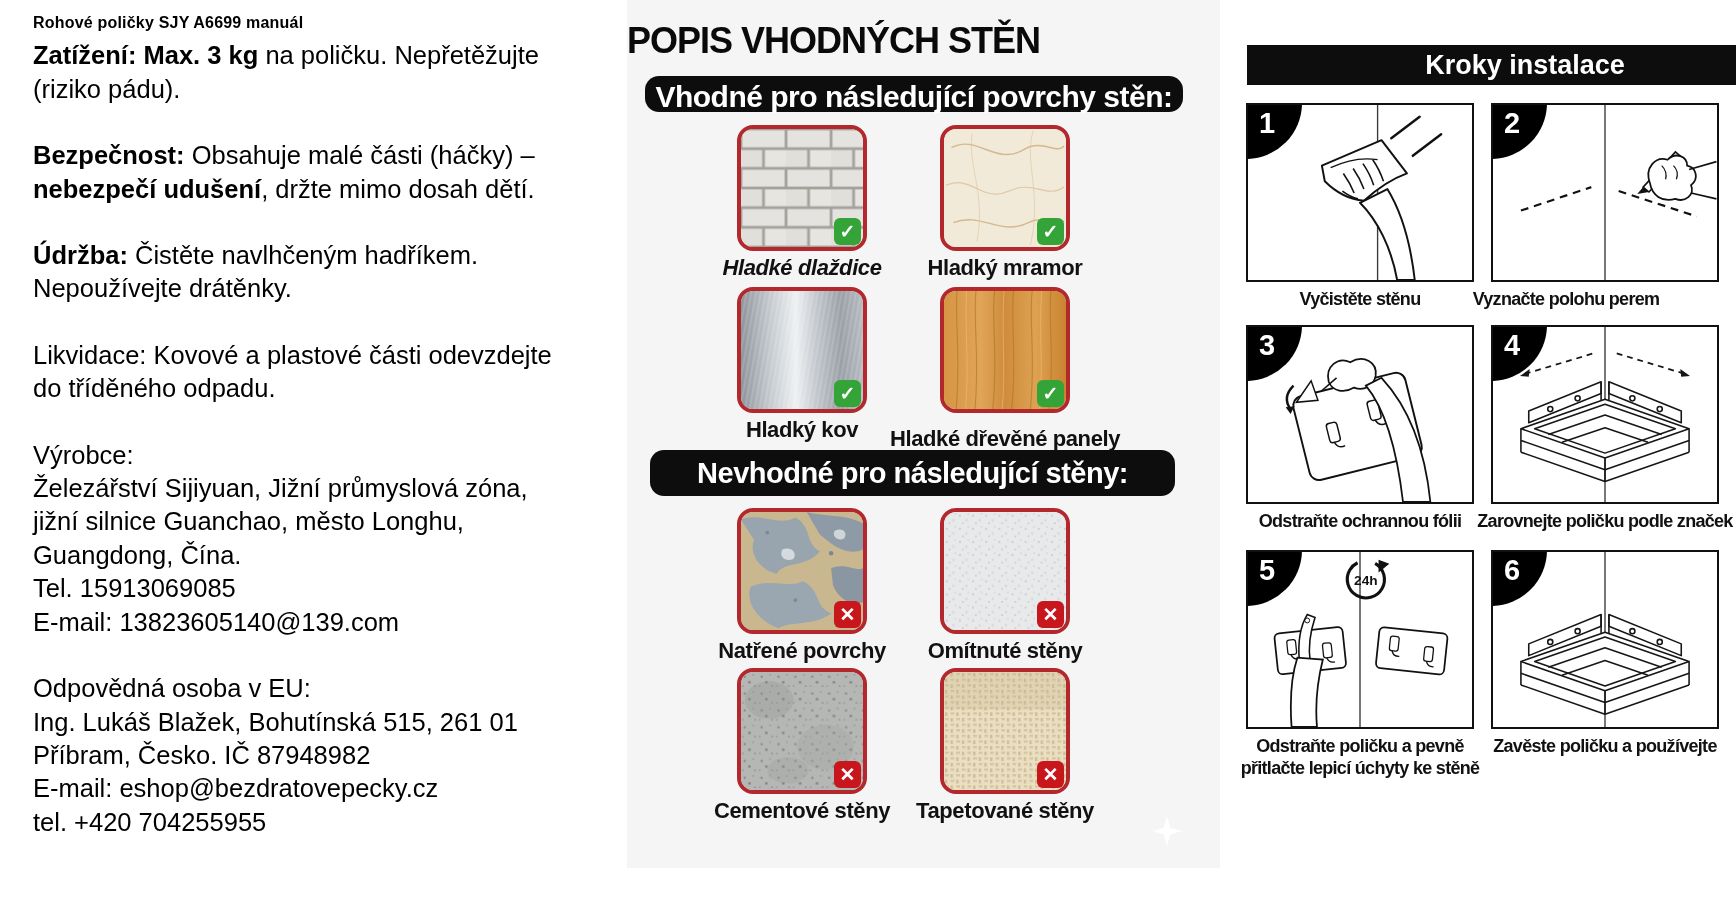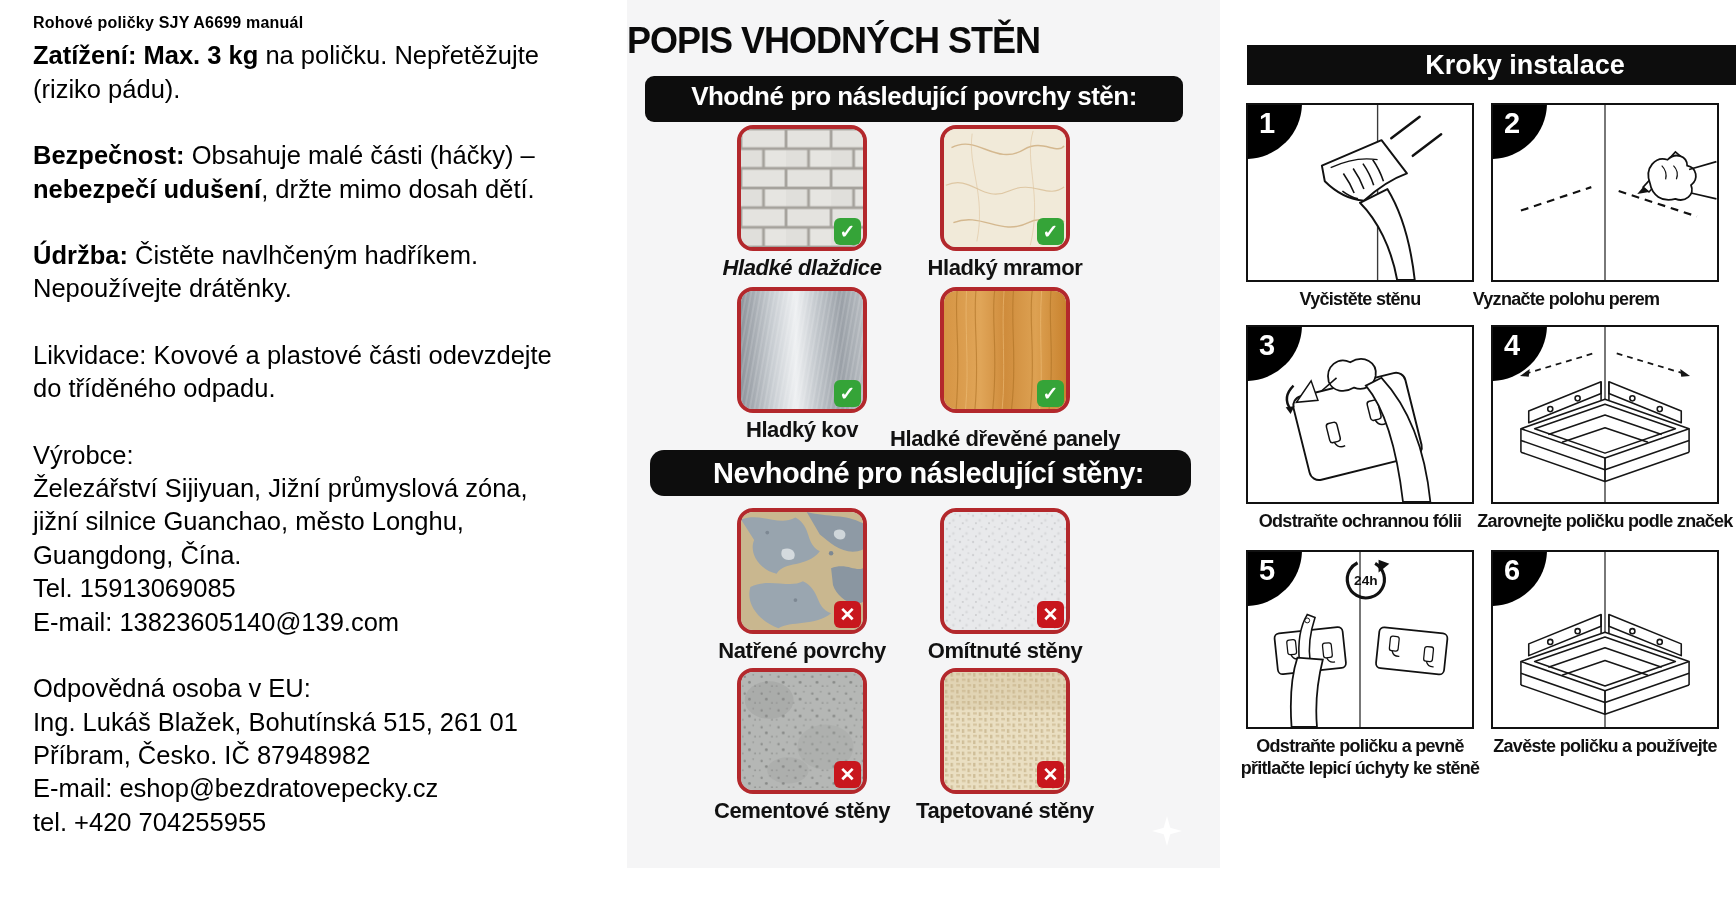--- a/index.html
+++ b/index.html
@@ -14,22 +14,22 @@
   #leftcol .block{margin-bottom:33px;}
   #leftcol .line{line-height:33.4px;white-space:nowrap;}
   #leftcol .block:first-child .line:first-child{font-size:16px;letter-spacing:.2px;}
   .b{font-weight:bold;}
   
   #midpanel{position:absolute;left:627px;top:0;width:593px;height:868px;background:#f5f5f6;}
   #midtitle{position:absolute;left:0;top:20px;width:100%;text-align:left;
     font-size:36px;font-weight:800;letter-spacing:-1px;color:#0a0a0a;}
   .banner{position:absolute;background:#0d0d0d;color:#fff;font-weight:bold;
     text-align:center;border-radius:14px;white-space:nowrap;}
-  #banner1{left:18px;top:76px;width:538px;height:46px;font-size:26px;line-height:41px;letter-spacing:-.5px;border-radius:9px;}
-  #banner2{left:23px;top:450px;width:525px;height:46px;font-size:29px;line-height:46px;letter-spacing:-.5px;padding-left:16px;}
+  #banner1{left:18px;top:76px;width:538px;height:36px;font-size:30px;line-height:41px;letter-spacing:-.5px;}
+  #banner2{left:23px;top:450px;width:525px;height:46px;font-size:29px;line-height:46px;letter-spacing:-.5px;}
   .tile{position:absolute;width:130px;height:126px;border:4px solid #b3282c;border-radius:16px;
     box-sizing:border-box;overflow:hidden;background:#ddd;}
   .tile svg{position:absolute;left:0;top:0;width:100%;height:100%;display:block;}
   .badge{position:absolute;right:2px;bottom:2px;width:27px;height:27px;border-radius:6px;
     color:#fff;font-weight:bold;font-size:19px;line-height:27px;text-align:center;}
   .ok{background:#35a438;}
   .no{background:#c8161d;}
   .tlabel{position:absolute;width:240px;text-align:center;font-size:22px;font-weight:bold;
     letter-spacing:-.4px;color:#111;white-space:nowrap;}
   .sparkle{position:absolute;left:1152px;top:816px;width:30px;height:30px;background:#ffffff;opacity:.95;

